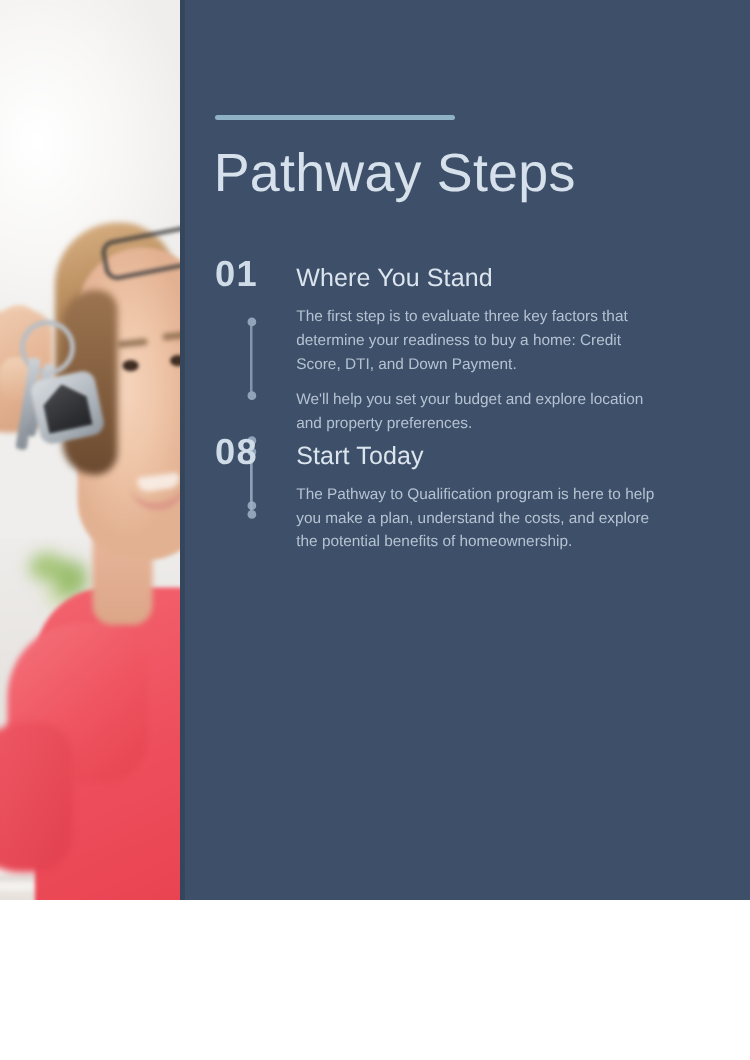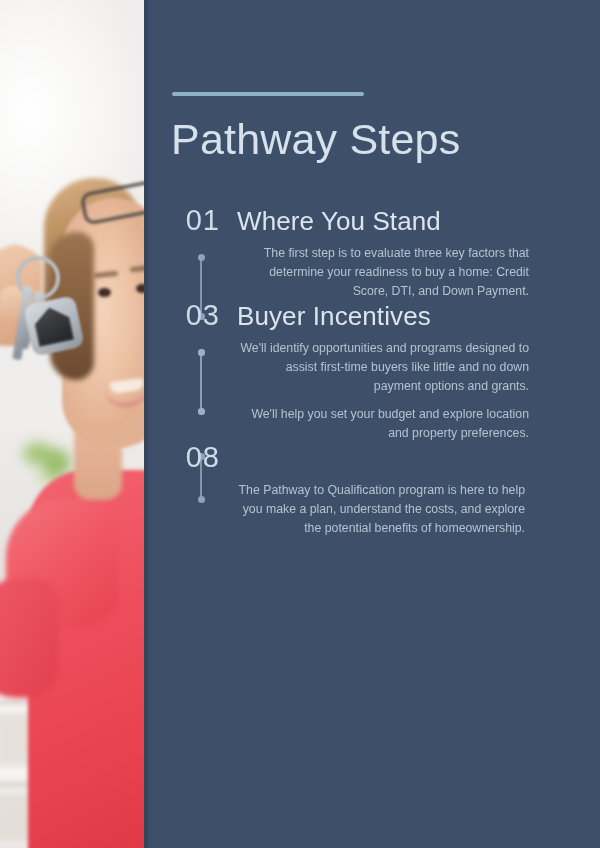--- a/index.html
+++ b/index.html
@@ -9,24 +9,23 @@
     background: #ffffff;
   }
   body {
     font-family: "Liberation Sans", sans-serif;
     -webkit-font-smoothing: antialiased;
   }
 
   .poster {
     position: relative;
     width: 600px;
-    height: 848px;
+    height: 720px;
     overflow: hidden;
     background: #3d4f69;
-    text-align: right;
   }
 
   
   .photo-column {
     position: absolute;
     left: 0;
     top: 0;
     width: 148px;
     height: 848px;
     overflow: hidden;
@@ -343,28 +342,28 @@
     position: relative;
     padding-left: 24px;
   }
   .step-head {
     display: flex;
     align-items: baseline;
     gap: 17px;
   }
   .step-number {
     font-size: 29px;
-    font-weight: 400;
+    font-weight: 700;
     color: #cfdbe7;
     letter-spacing: 1px;
     min-width: 48px;
     line-height: 1;
   }
   .step-title {
-    font-size: 26px;
+    font-size: 20px;
     font-weight: 400;
     color: #dce5ee;
     line-height: 1;
     letter-spacing: .1px;
   }
   .step-body {
     margin: 9px 0 0 0;
     padding-left: 65px;
     width: 292px;
     font-size: 12.3px;
@@ -464,36 +463,29 @@
           <span class="step-number">01</span>
           <span class="step-title">Where You Stand</span>
         </div>
         <p class="step-body">The first step is to evaluate three key factors that determine your readiness to buy a home: Credit Score, DTI, and Down Payment.</p>
       </div>
 
       <div class="step">
         <div class="connector c2"></div>
       </div>
 
-      <div class="step">
-        <div class="connector c3"></div>
-        <div class="step-head">
-          <span class="step-number">03</span>
-          <span class="step-title">Buyer Incentives</span>
-        </div>
-        <p class="step-body">We'll identify opportunities and programs designed to assist first-time buyers like little and no down payment options and grants.</p>
-      </div>
 
       <div class="step">
         <div class="connector c4"></div>
         <p class="step-body">We'll help you set your budget and explore location and property preferences.</p>
       </div>
 
       <div class="step">
         <div class="step-head">
           <span class="step-number">08</span>
+          <span class="step-title">Start Today</span>
         </div>
         <p class="step-body narrow">The Pathway to Qualification program is here to help you make a plan, understand the costs, and explore the potential benefits of homeownership.</p>
       </div>
 
     </div>
   </div>
 </div>
 
 </body></html>

